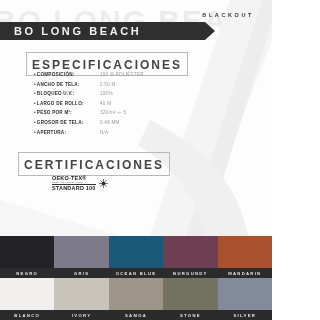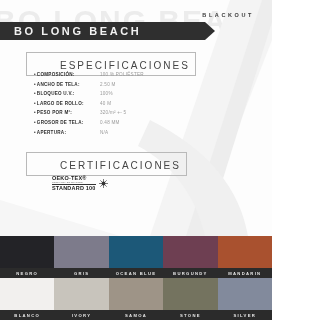--- a/index.html
+++ b/index.html
@@ -42,24 +42,24 @@
     padding-left:14px;white-space:nowrap;
   }
 
   
   .sec-box{
     position:absolute;z-index:3;
     border:1px solid #b9b9b9;background:transparent;
     padding:2px 5px 2px 5px;
   }
   .sec-box span{
-    font-size:10px;letter-spacing:2px;color:#444;font-weight:normal;white-space:nowrap;margin-left:28px;
+    font-size:12px;letter-spacing:2px;color:#444;font-weight:bold;white-space:nowrap;
   }
   #sec-espec{left:26px;top:52px;}
-  #sec-cert{left:26px;top:152px;}
+  #sec-cert{left:18px;top:152px;}
 
   
   .specs{position:absolute;left:34px;top:72px;z-index:3;width:190px;}
   .spec-row{display:flex;align-items:baseline;height:9.6px;}
   .spec-label{
     font-size:4.6px;font-weight:bold;color:#2e2e2e;letter-spacing:.25px;
     width:66px;white-space:nowrap;
   }
   .spec-label .bullet{margin-right:1px;}
   .spec-value{

